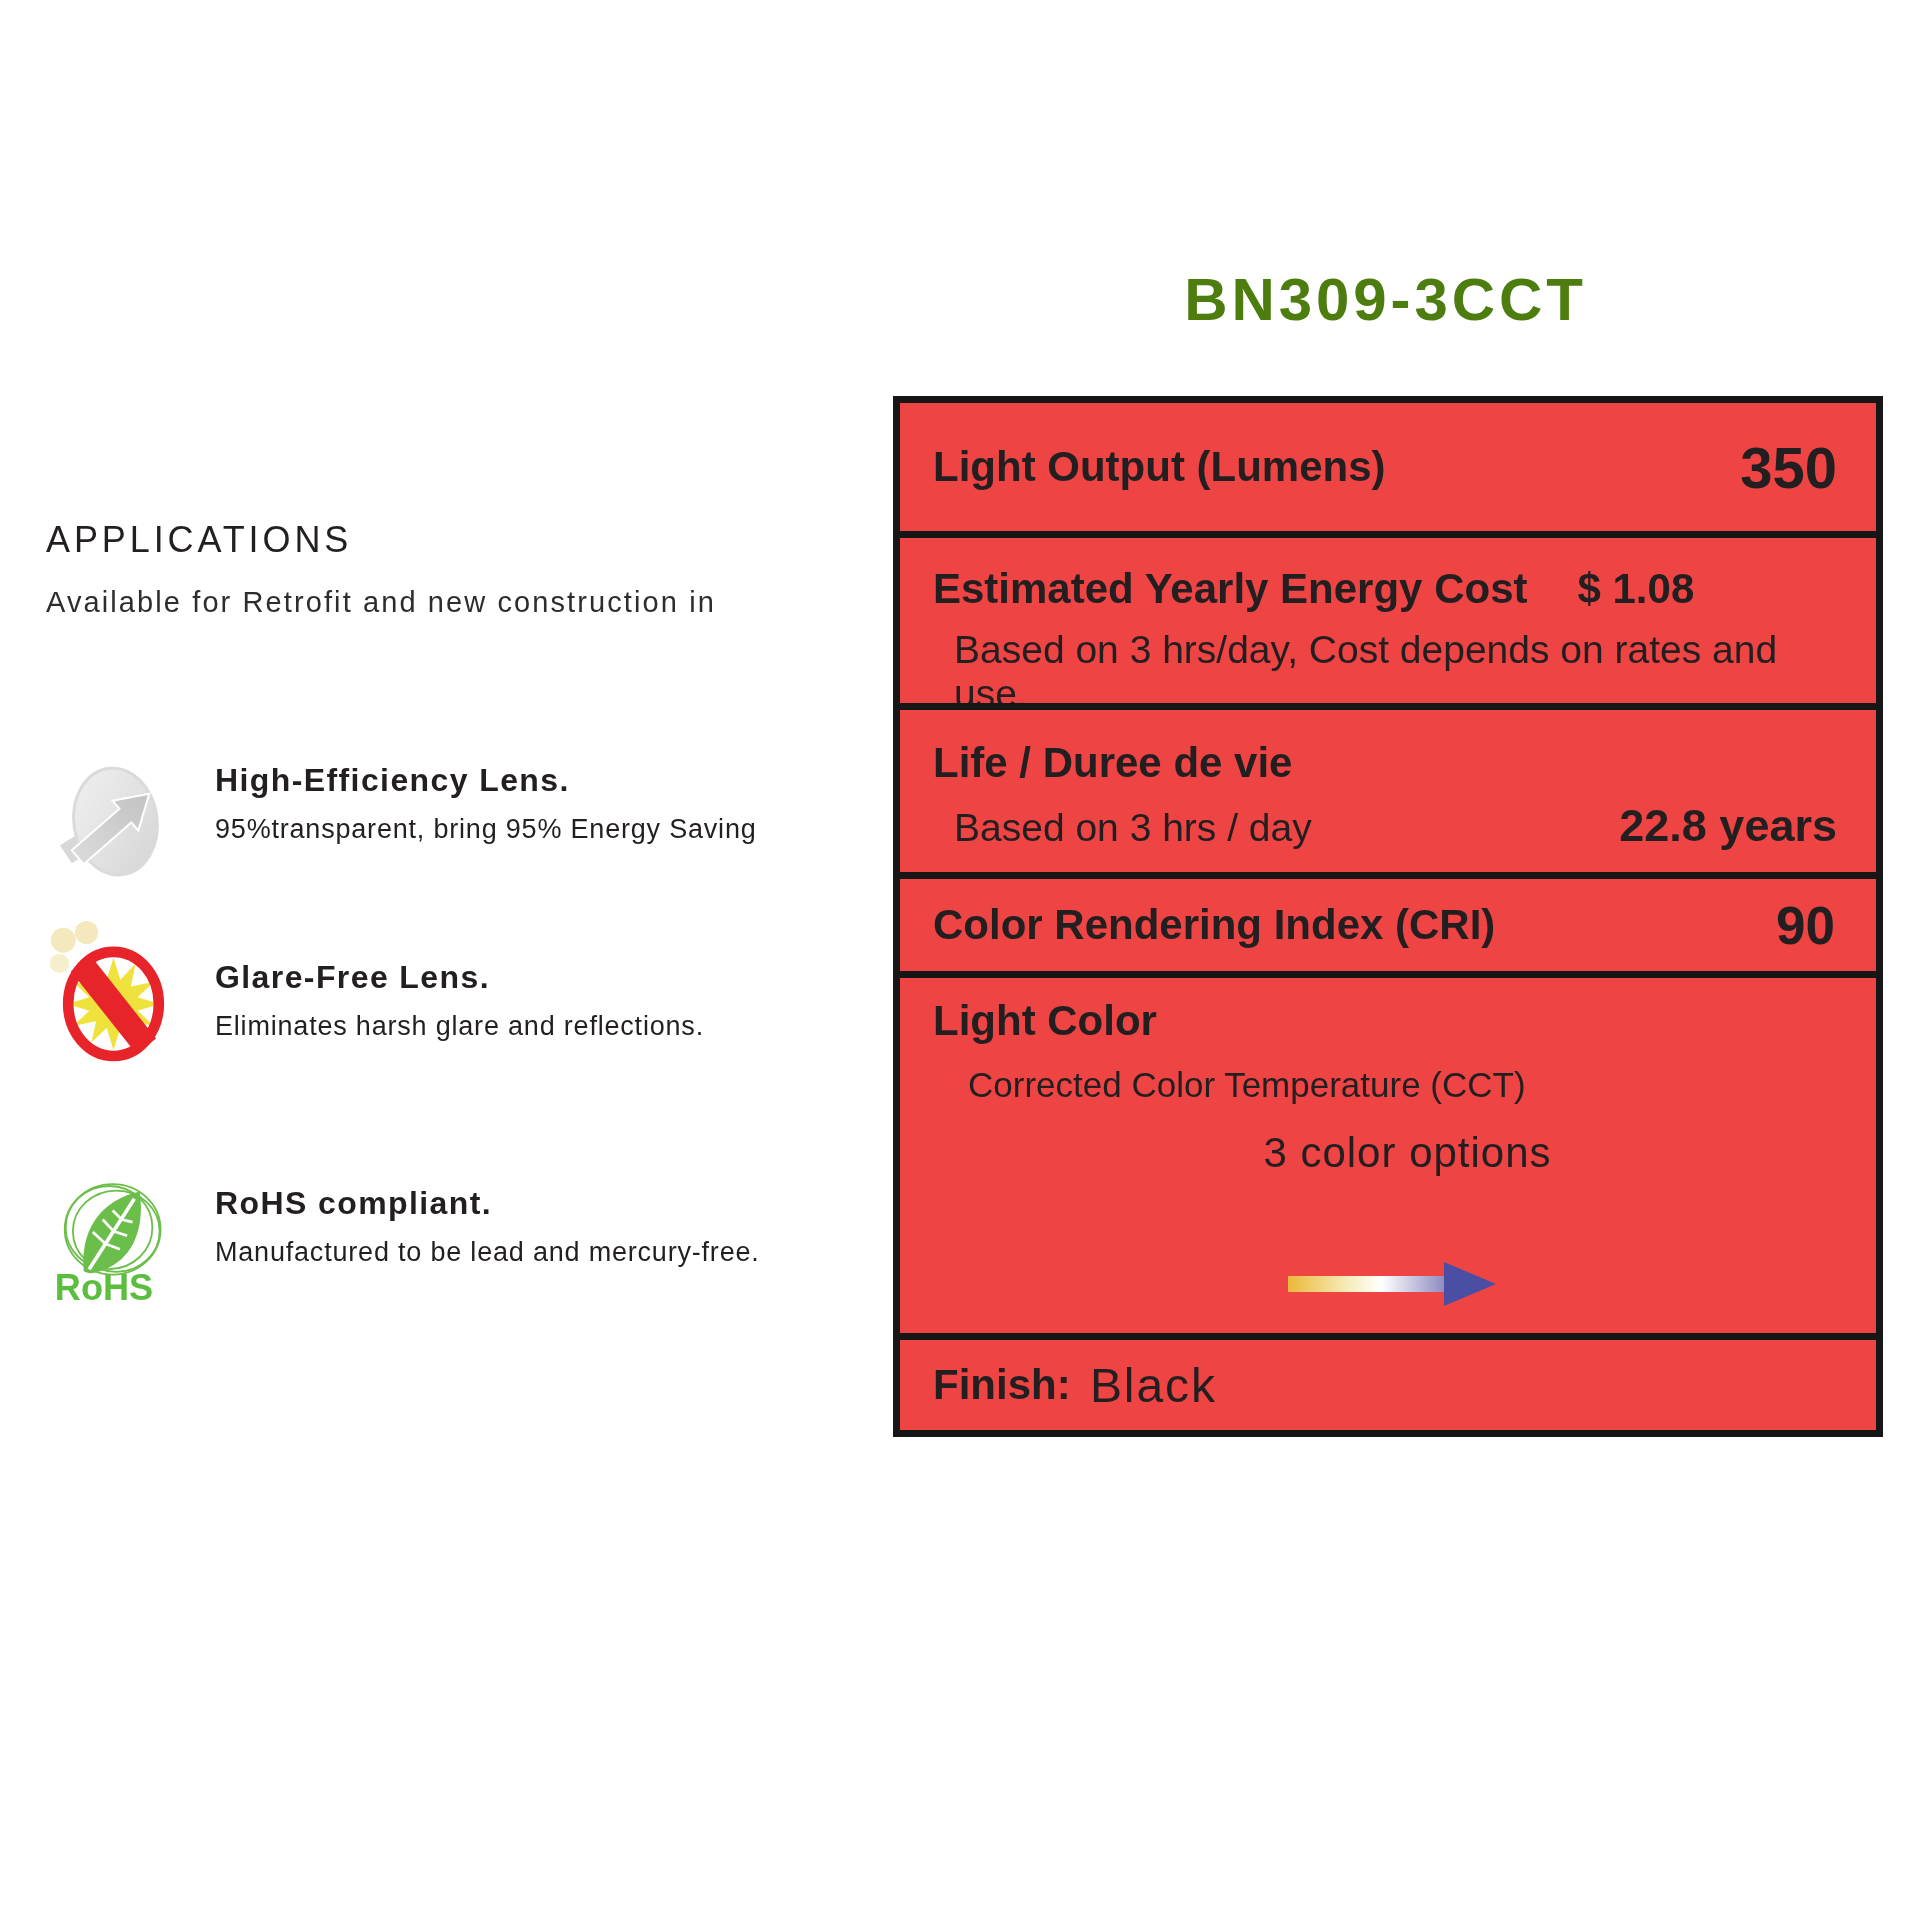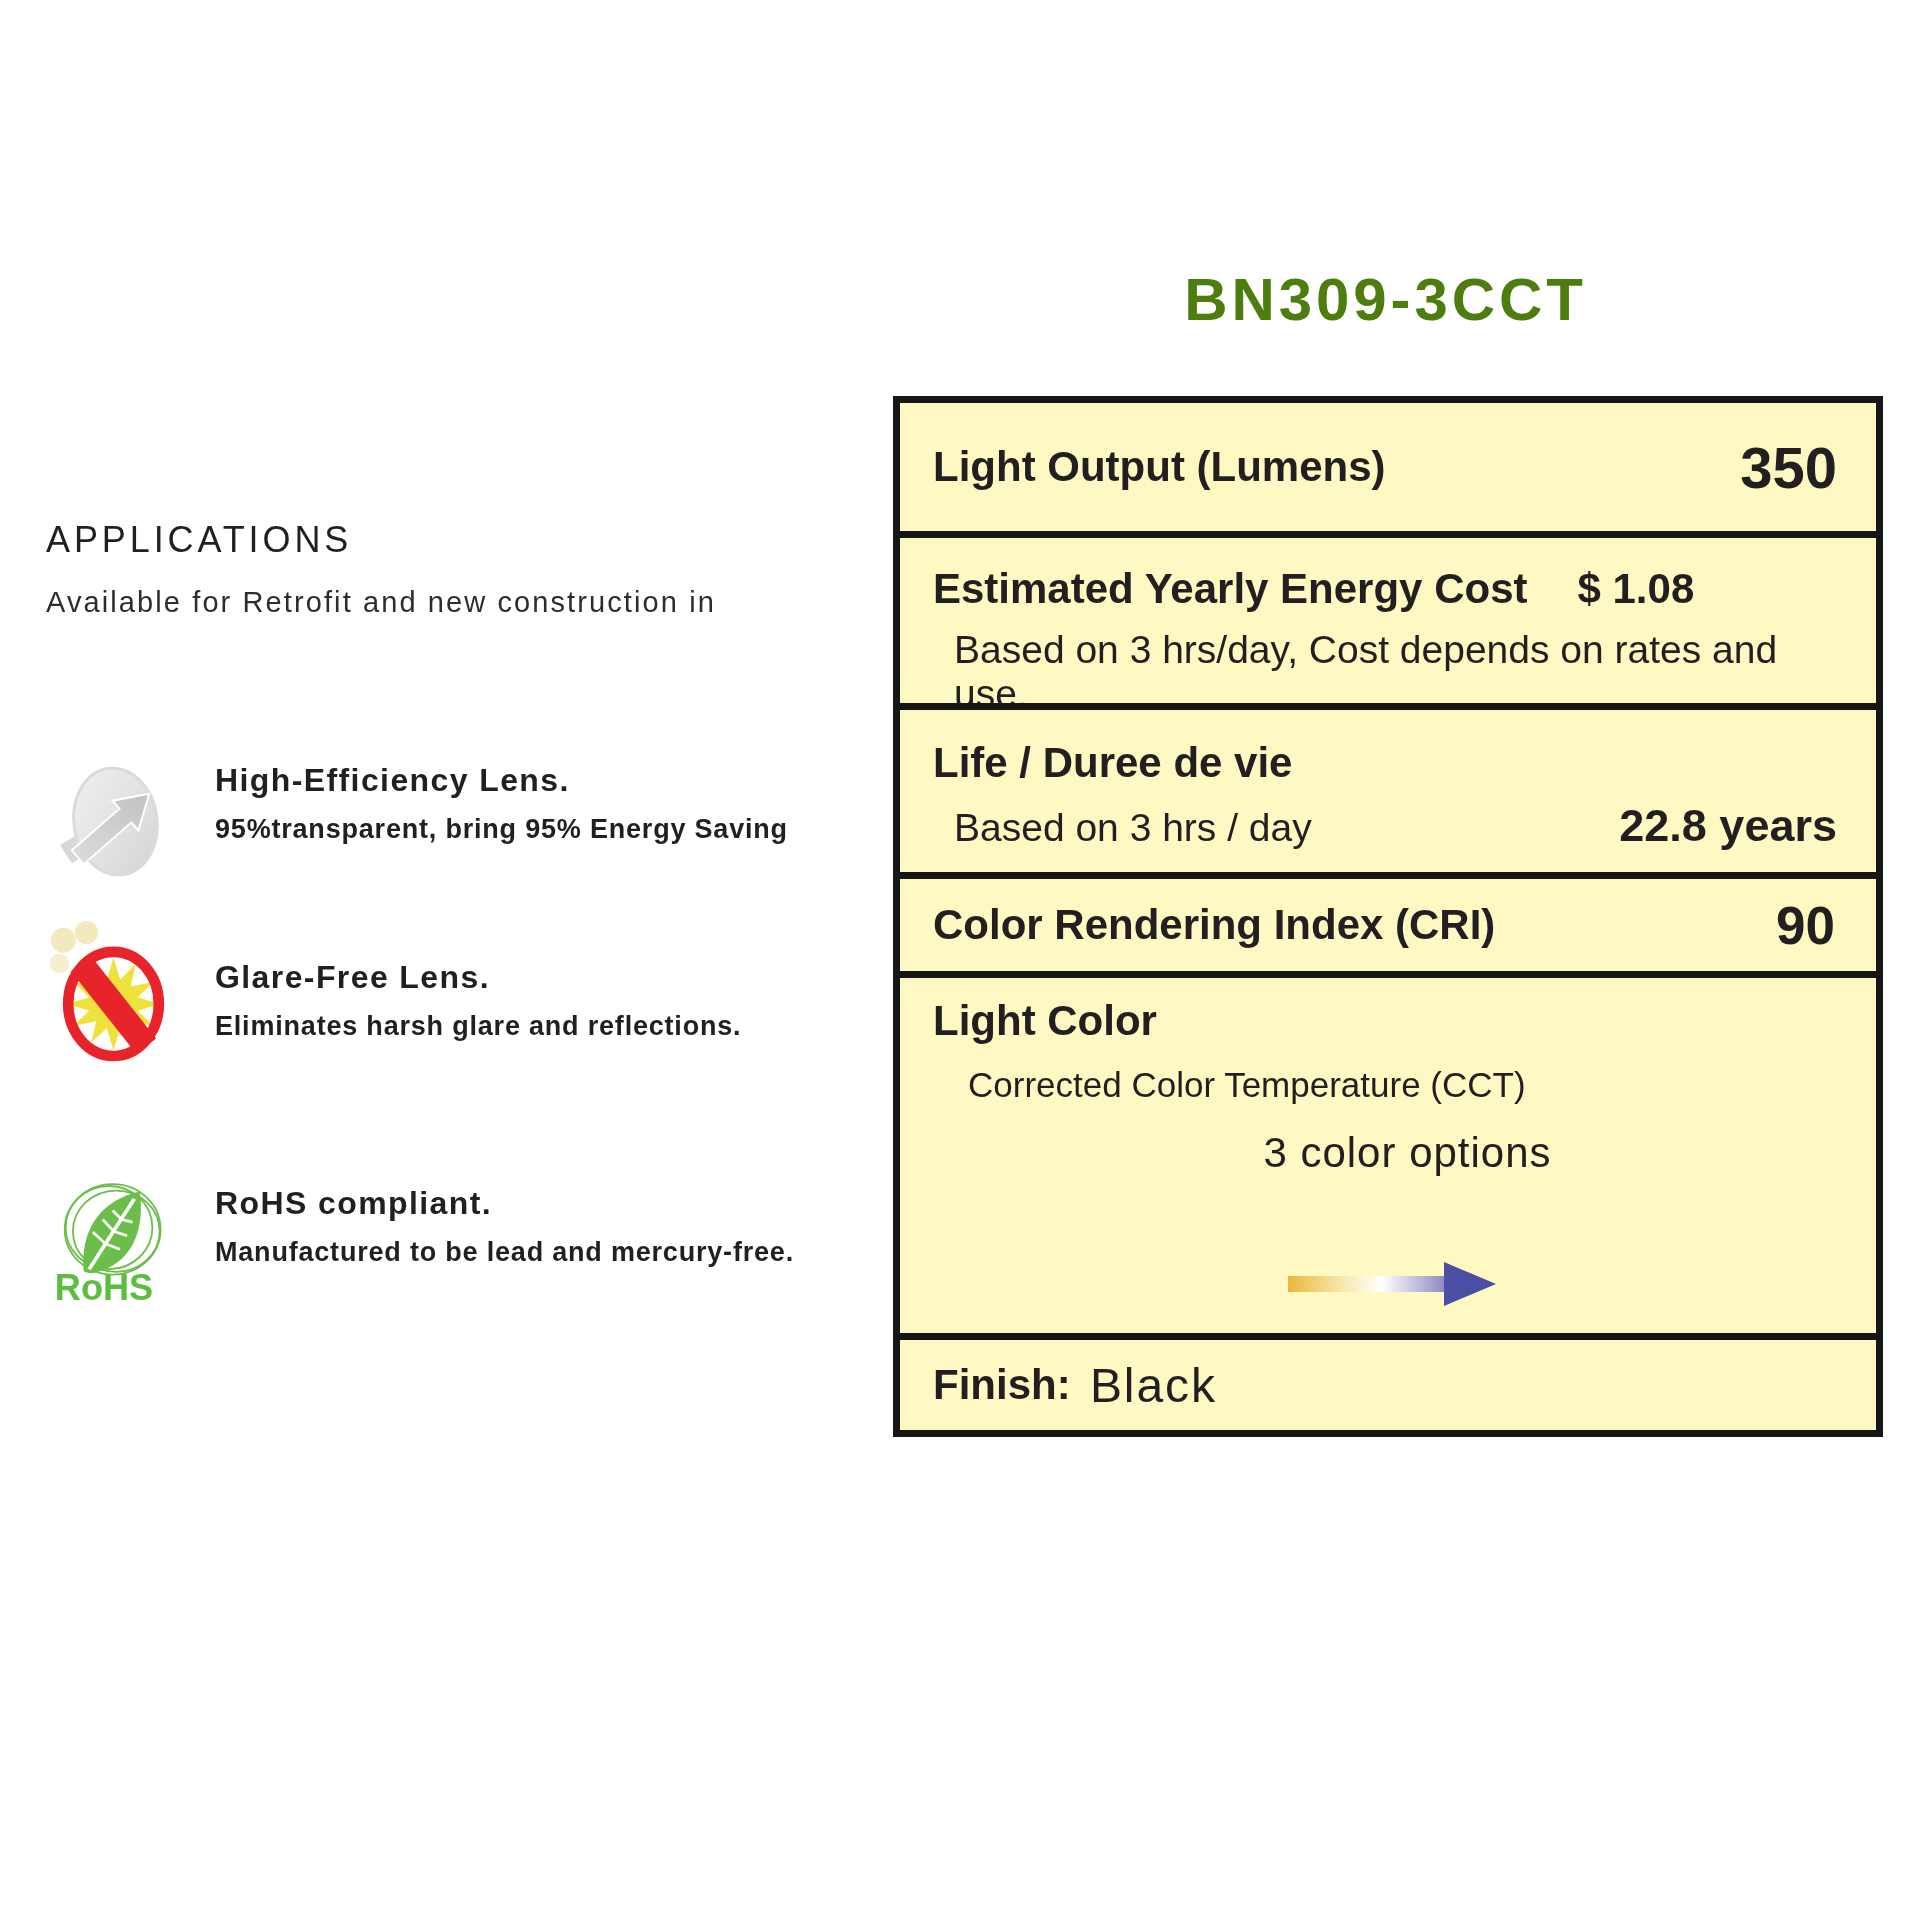--- a/index.html
+++ b/index.html
@@ -11,29 +11,29 @@
   .apps-heading{margin:0;font-size:36px;font-weight:400;letter-spacing:3.9px;color:#231f20;}
   .apps-sub{margin:25px 0 0;font-size:29px;font-weight:400;letter-spacing:2.1px;color:#2d2d2d;}
 
   .feature{position:absolute;left:41px;display:flex;align-items:center;}
   .f1{top:722px;}
   .f2{top:919px;}
   .f3{top:1145px;}
   .ficon{width:145px;height:164px;display:flex;align-items:flex-end;justify-content:center;flex:0 0 145px;}
   .ftext{margin-left:29px;}
   .ftitle{font-size:32px;font-weight:700;letter-spacing:1.4px;line-height:1.1;}
-  .fdesc{font-size:27px;font-weight:700;letter-spacing:0.8px;margin-top:16.4px;line-height:1.15;}
+  .fdesc{font-size:27px;font-weight:400;letter-spacing:0.8px;margin-top:16.4px;line-height:1.15;}
 
   
   .model{position:absolute;left:893px;top:265px;width:985px;text-align:center;
          font-size:60px;font-weight:700;letter-spacing:3.9px;color:#4d7c0f;}
 
   
   .facts{position:absolute;left:893px;top:396px;width:990px;box-sizing:border-box;
-         border:7.7px solid #161616;background:#fef9c3;}
+         border:7.7px solid #161616;background:#ef4444;}
   .row{box-sizing:border-box;position:relative;}
   .row + .row{border-top:7.7px solid #161616;}
 
   .lbl{font-size:42px;font-weight:700;}
   .note{font-size:39px;font-weight:400;}
 
   .r1{height:128px;display:flex;align-items:center;justify-content:space-between;padding:0 39px 0 33px;}
   .big{font-size:58px;font-weight:700;}
 
   .r2{height:172px;padding:27px 29px 0 33px;}

